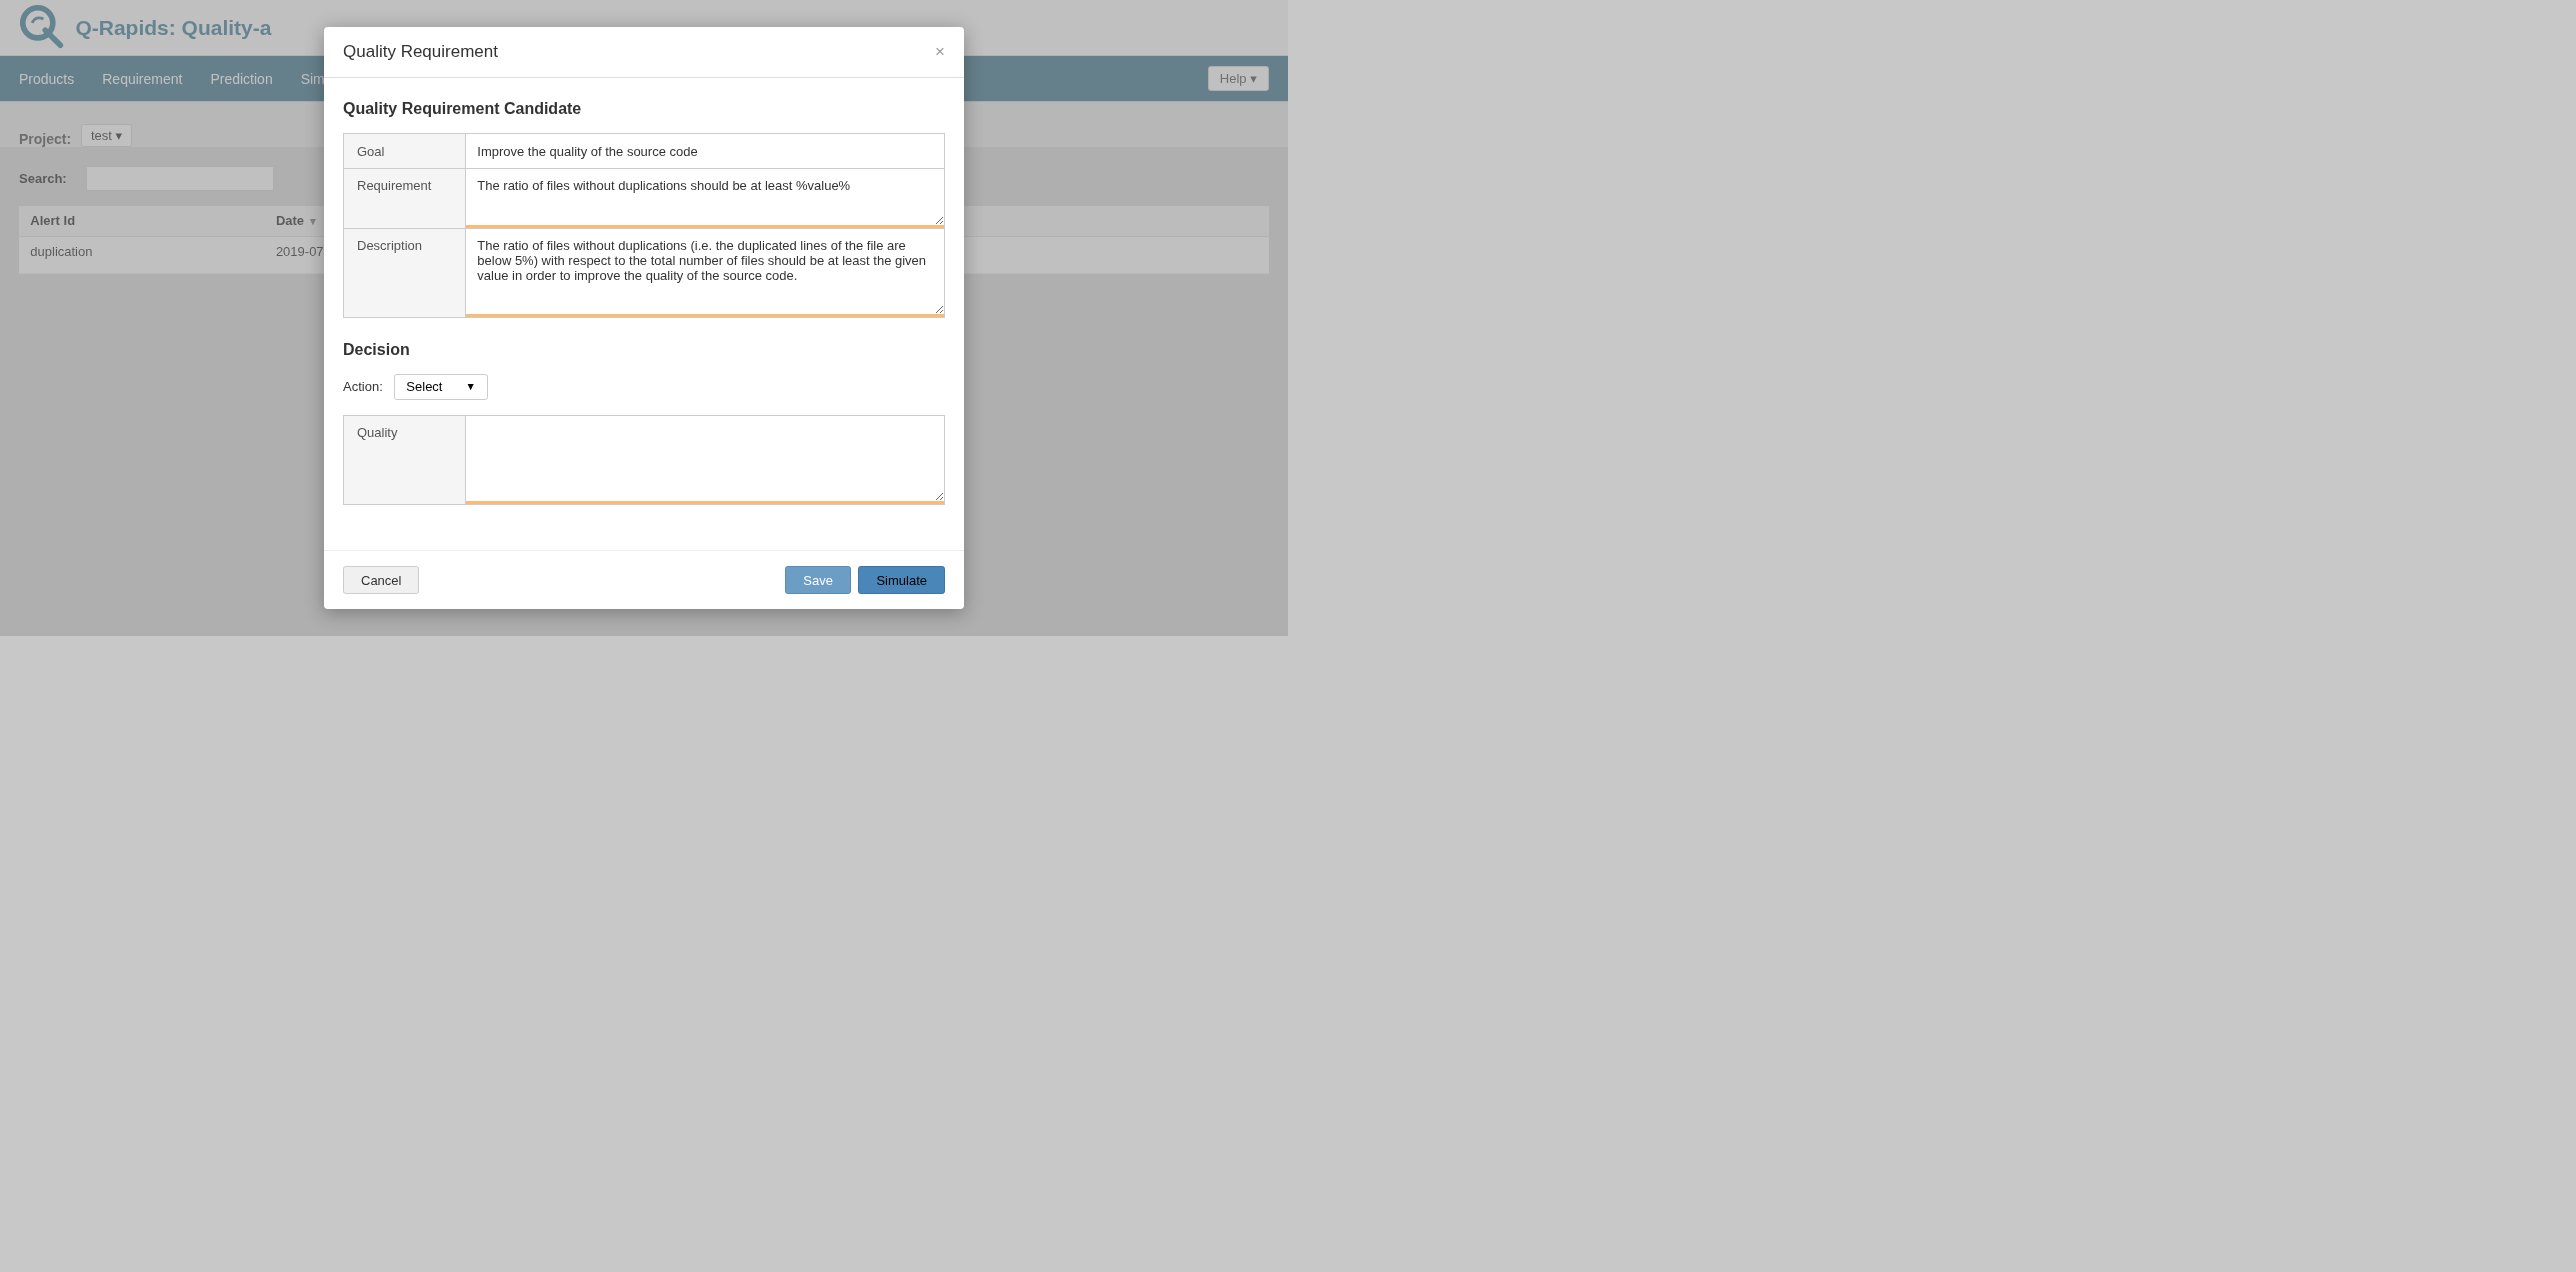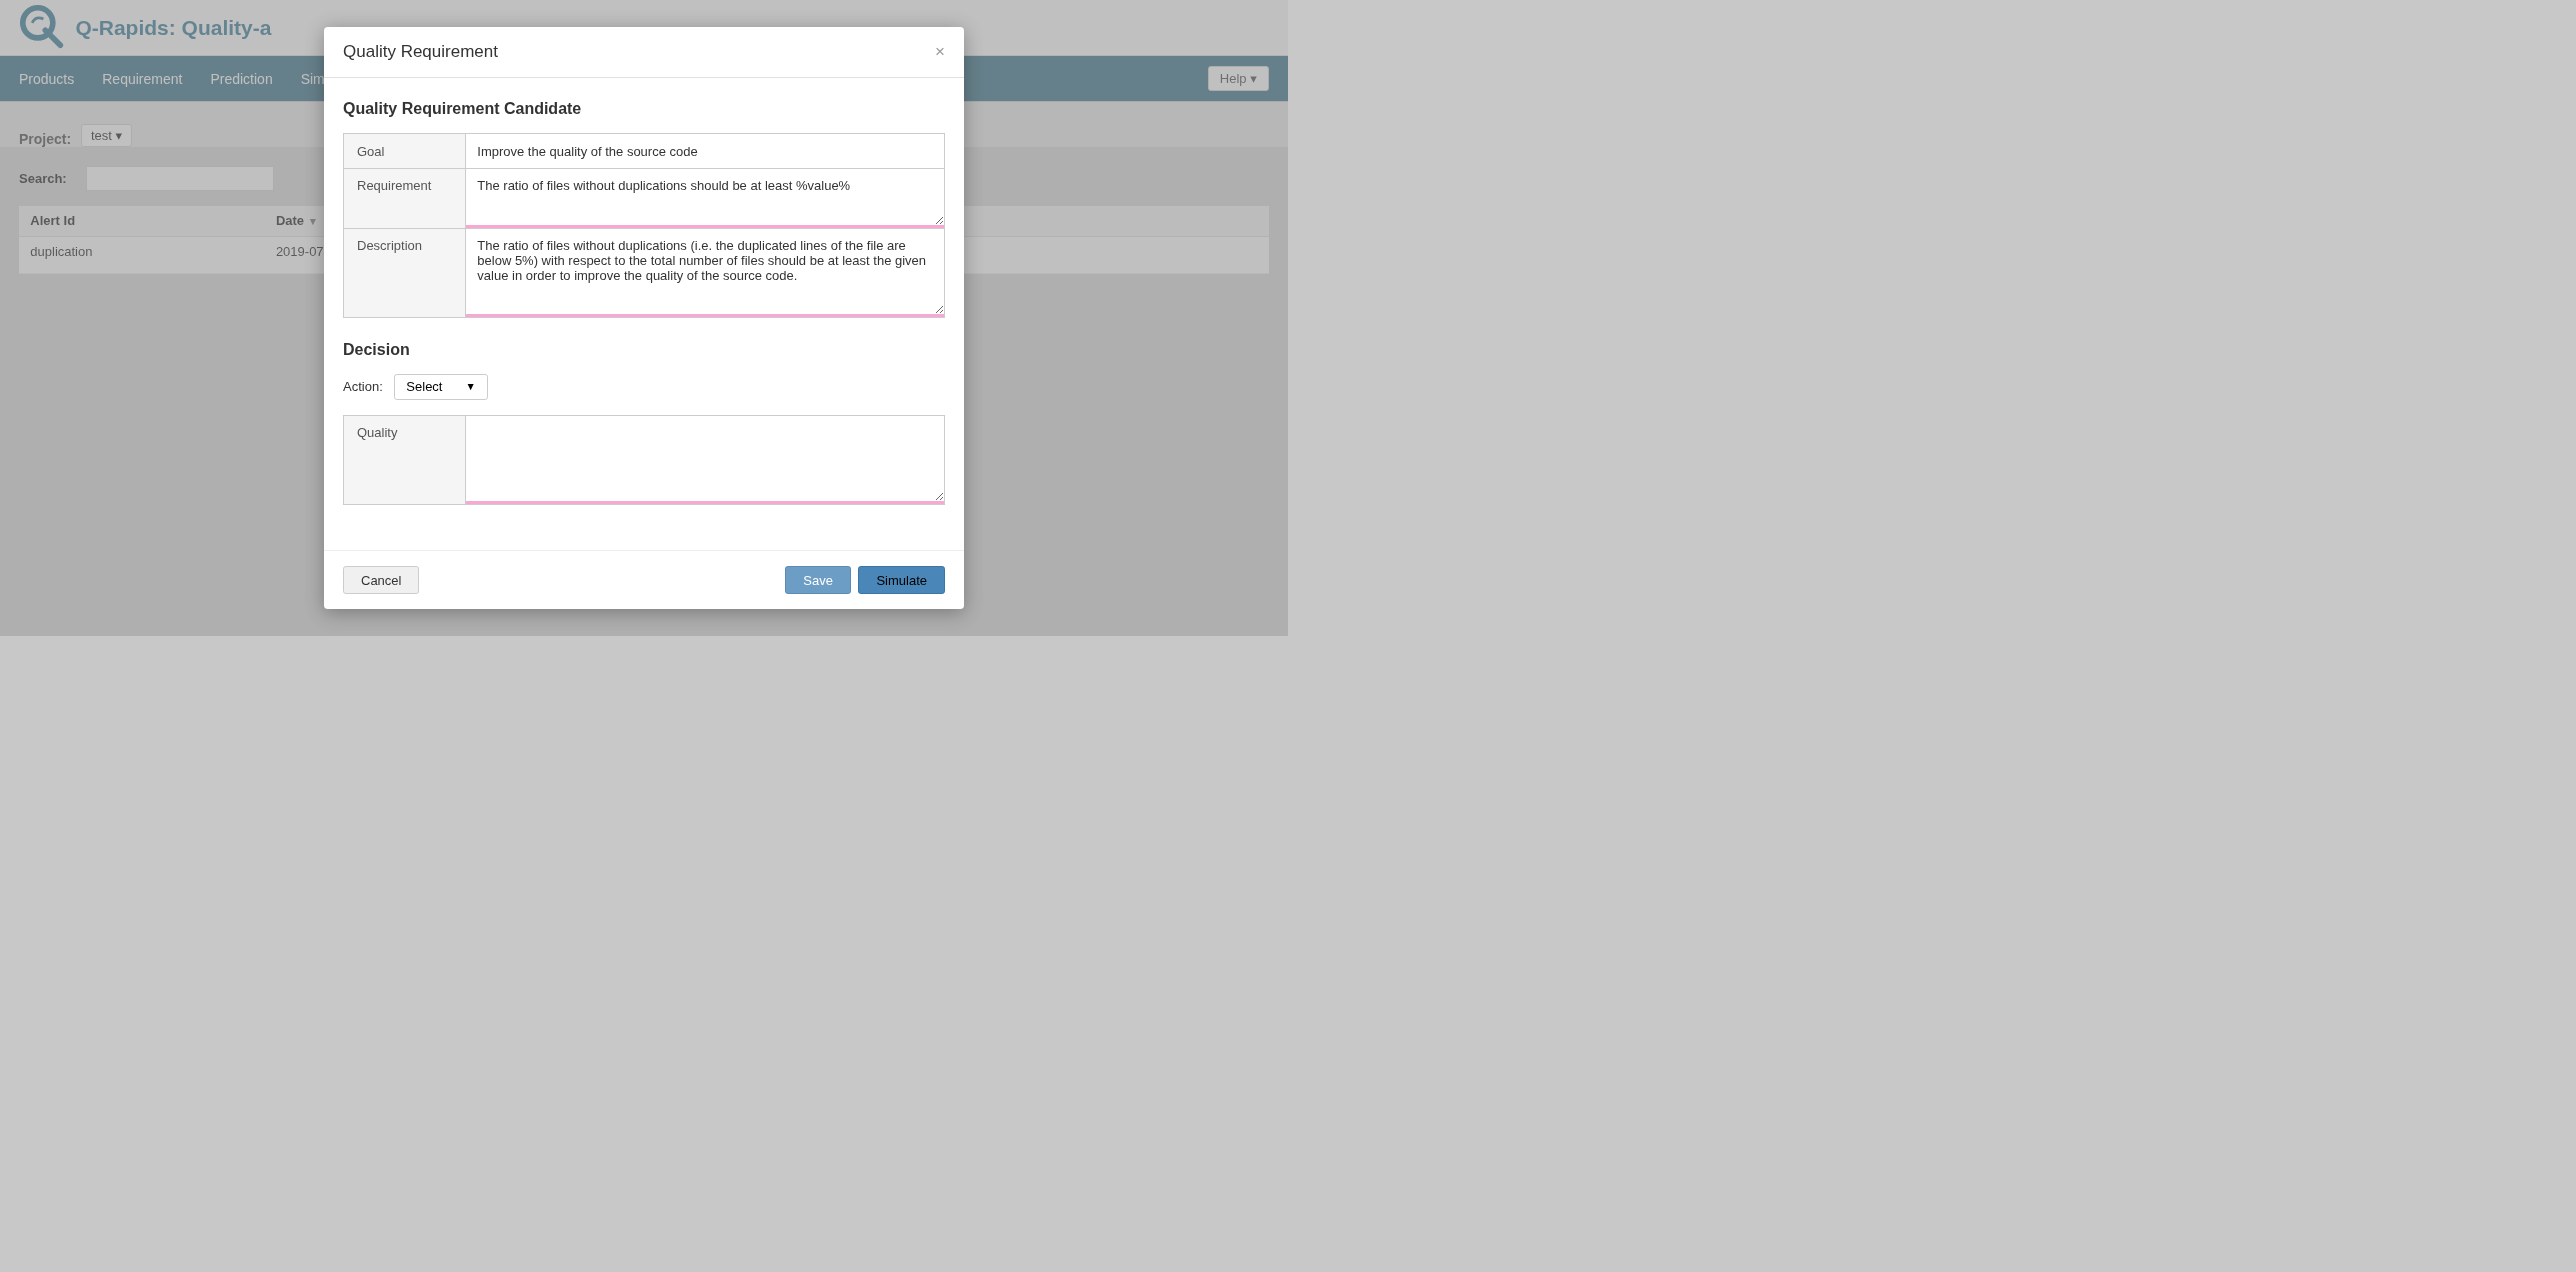--- a/index.html
+++ b/index.html
@@ -230,21 +230,21 @@
     .form-label-cell {
       background: #f5f5f5;
       padding: 9.4px 13px;
       width: 122px;
       font-size: 13px;
       color: #555;
       vertical-align: middle;
     }
     .form-value-cell {
       padding: 0;
-      background: #f9a8d4;
+      background: #fdba74;
     }
     .form-value-cell input,
     .form-value-cell textarea {
       width: 100%;
       border: none;
       outline: none;
       padding: 9.4px 11.3px;
       font-size: 13px;
       font-family: inherit;
       resize: vertical;

